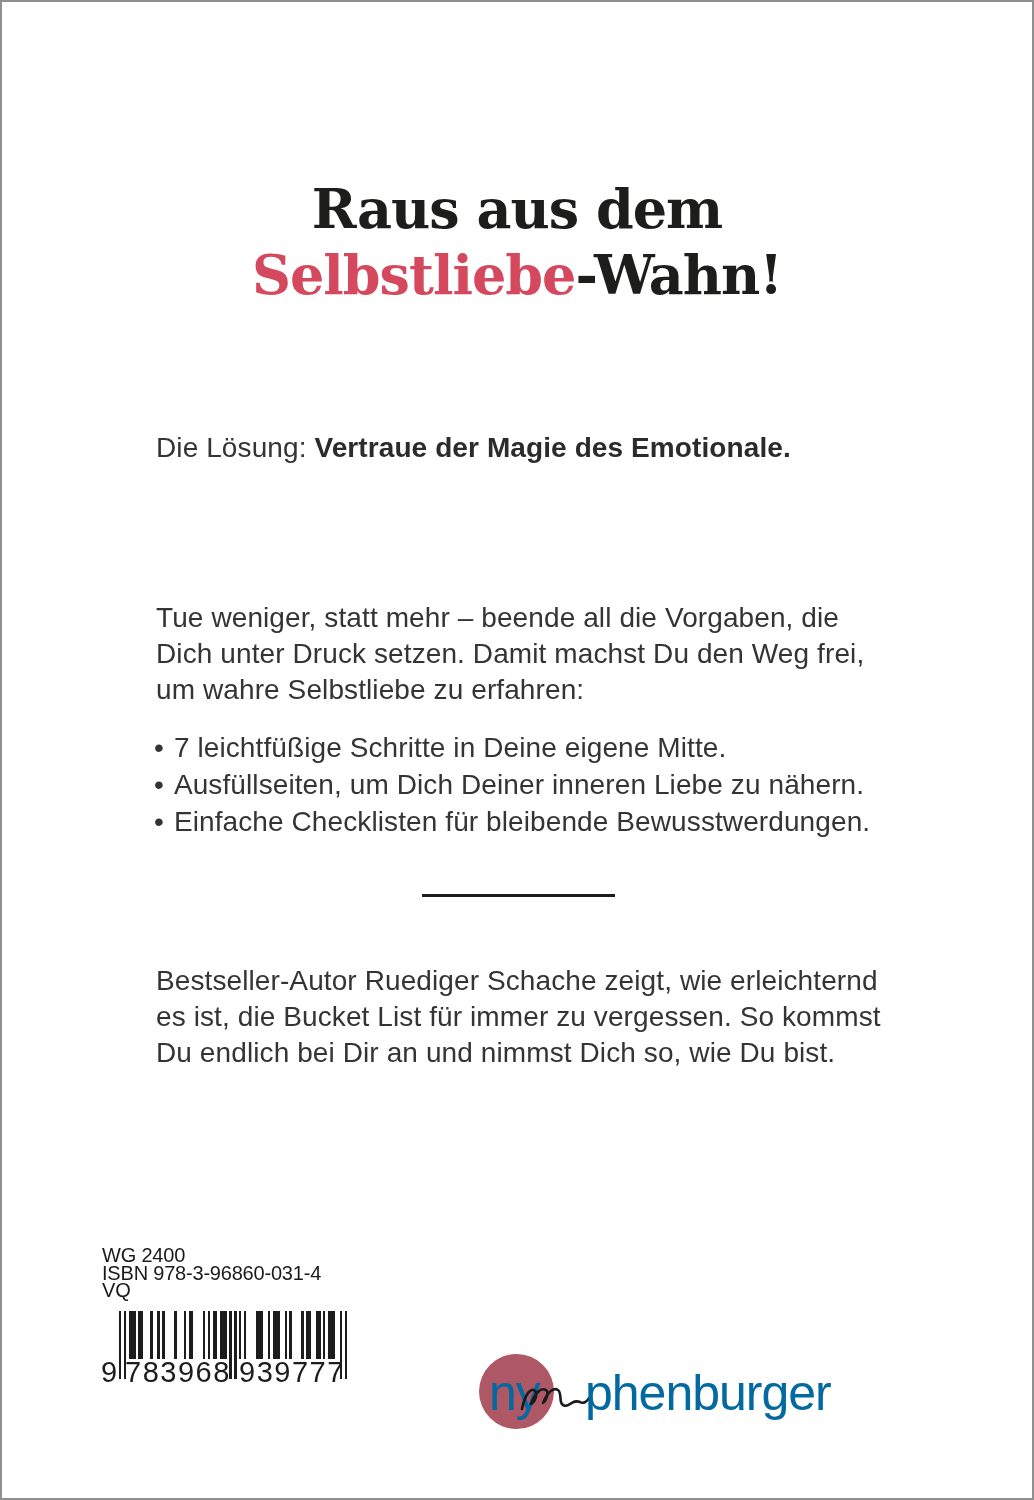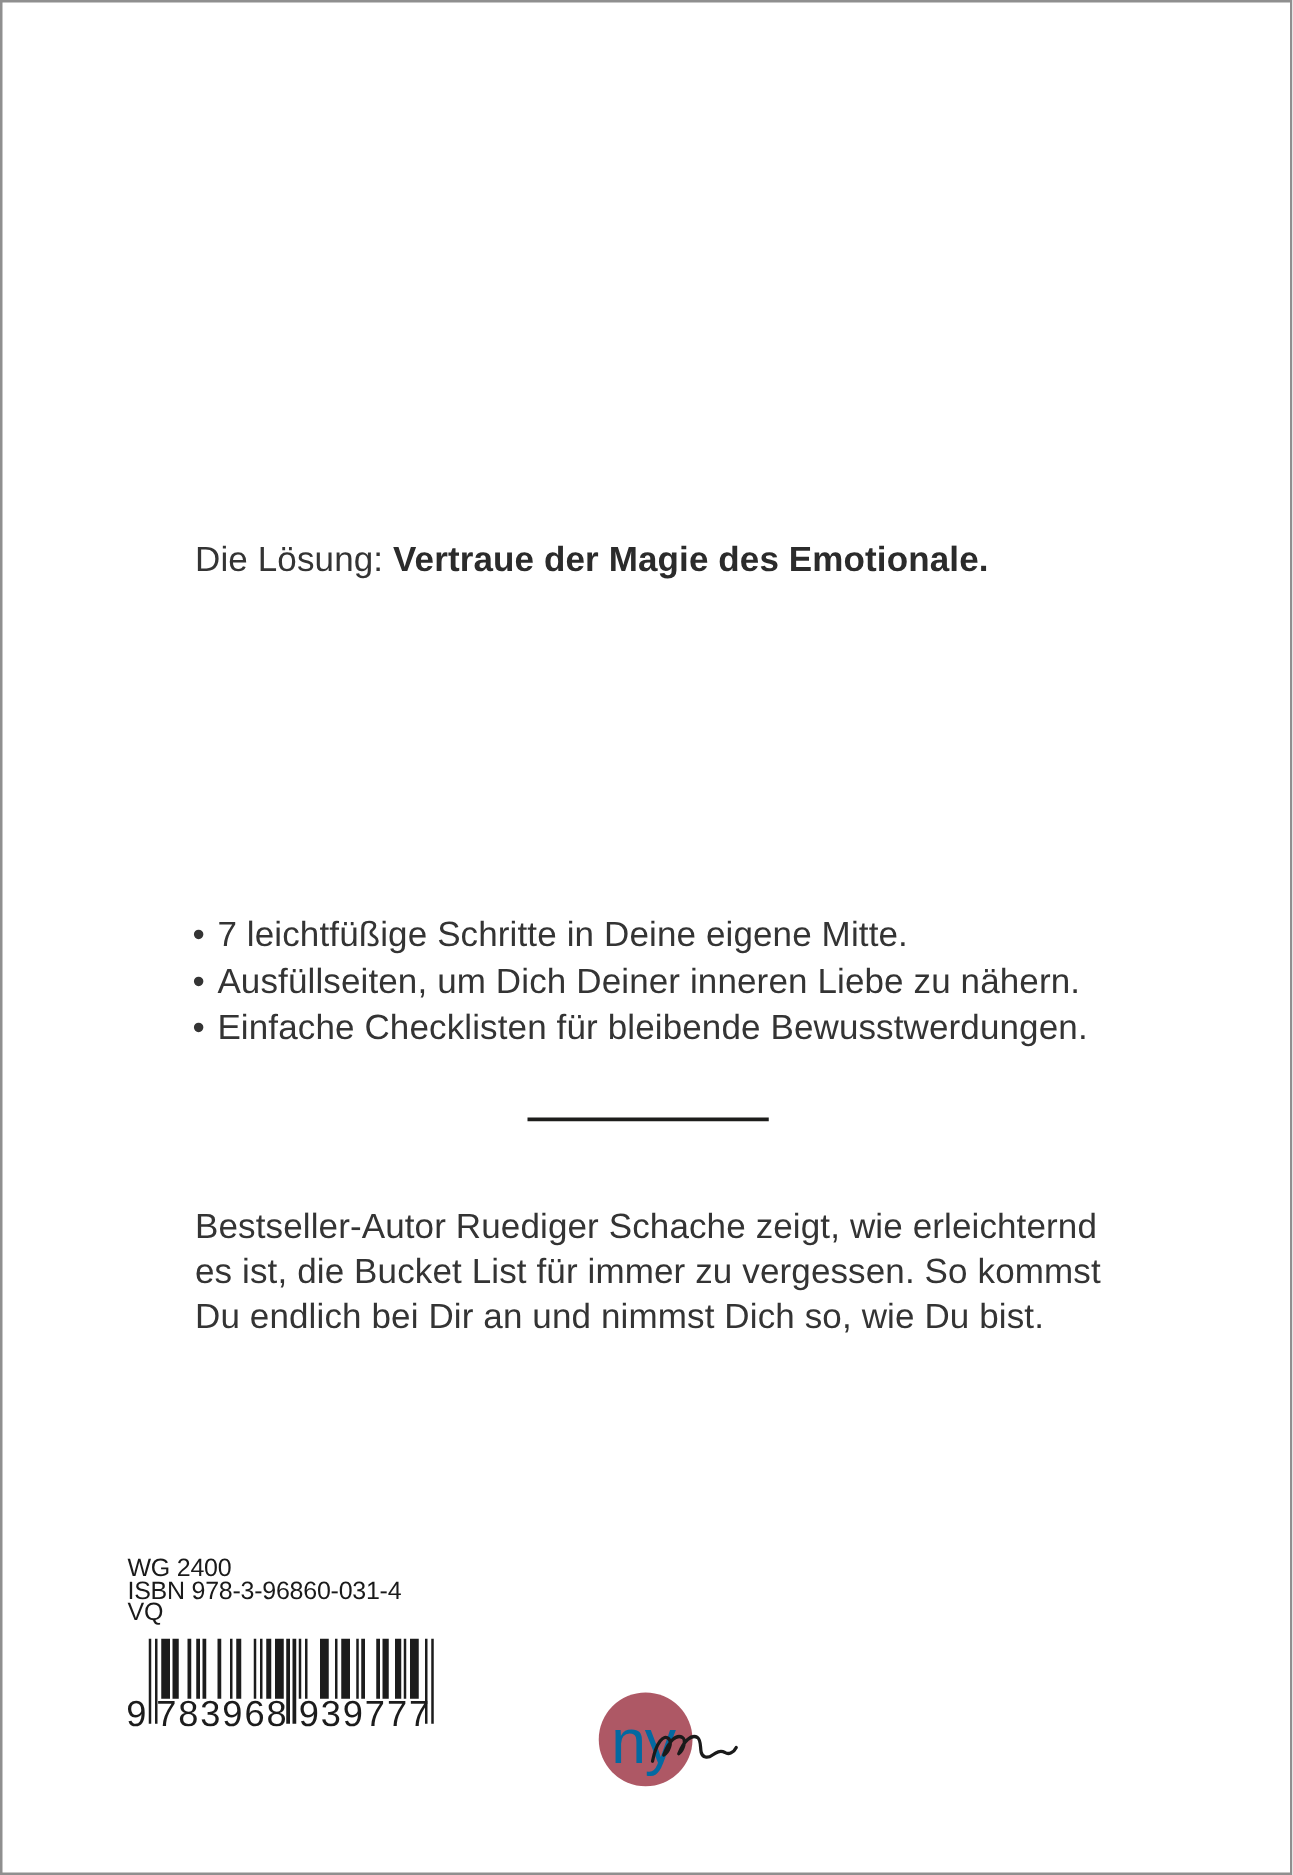--- a/index.html
+++ b/index.html
@@ -94,25 +94,32 @@
   }
   .logo-ny{left:10px;}
   .logo-rest{left:106px;}
   .logo-m{position:absolute;left:40px;top:22px;}
 </style>
 </head>
 <body>
 
 <div class="page">
 
+  <div class="book-title">
+    <div>Raus aus dem</div>
+    <div><span class="accent">Selbstliebe</span><span>-Wahn!</span></div>
+  </div>
 
   <div class="para" id="intro-para">
     <div><span>Die Lösung: </span><b>Vertraue der Magie des Emotionale.</b></div>
   </div>
 
+  <div class="para" id="approach-para">Tue weniger, statt mehr – beende all die Vorgaben, die
+Dich unter Druck setzen. Damit machst Du den Weg frei,
+um wahre Selbstliebe zu erfahren:</div>
 
   <div class="feature-list">
     <div class="feature-item"><span class="dot">•</span><span>7 leichtfüßige Schritte in Deine eigene Mitte.</span></div>
     <div class="feature-item"><span class="dot">•</span><span>Ausfüllseiten, um Dich Deiner inneren Liebe zu nähern.</span></div>
     <div class="feature-item"><span class="dot">•</span><span>Einfache Checklisten für bleibende Bewusstwerdungen.</span></div>
   </div>
 
   <div class="section-divider"></div>
 
   <div class="para" id="author-para">Bestseller-Autor Ruediger Schache zeigt, wie erleichternd
@@ -162,15 +169,16 @@
     <div class="digits g1">783968</div>
     <div class="digits g2">939777</div>
   </div>
 
   <div class="publisher-logo">
     <div class="logo-circle"></div>
     <span class="logo-ny">ny</span>
     <svg class="logo-m" width="72" height="44" viewBox="0 0 72 44">
       <path d="M3 33 C6 18 12 11 16 15 C19 18 16 26 12 28 C16 17 22 11 27 14 C30 16 28 24 24 27 C28 17 34 11 39 14 C42 16 41 22 42 26 C43 30 47 31 51 28 C54 26 57 24 61 26 C64 28 68 26 70 22" fill="none" stroke="#1a1a1a" stroke-width="2.6" stroke-linecap="round" stroke-linejoin="round"></path>
     </svg>
+    <span class="logo-rest">phenburger</span>
   </div>
 
 </div>
 
 </body></html>

